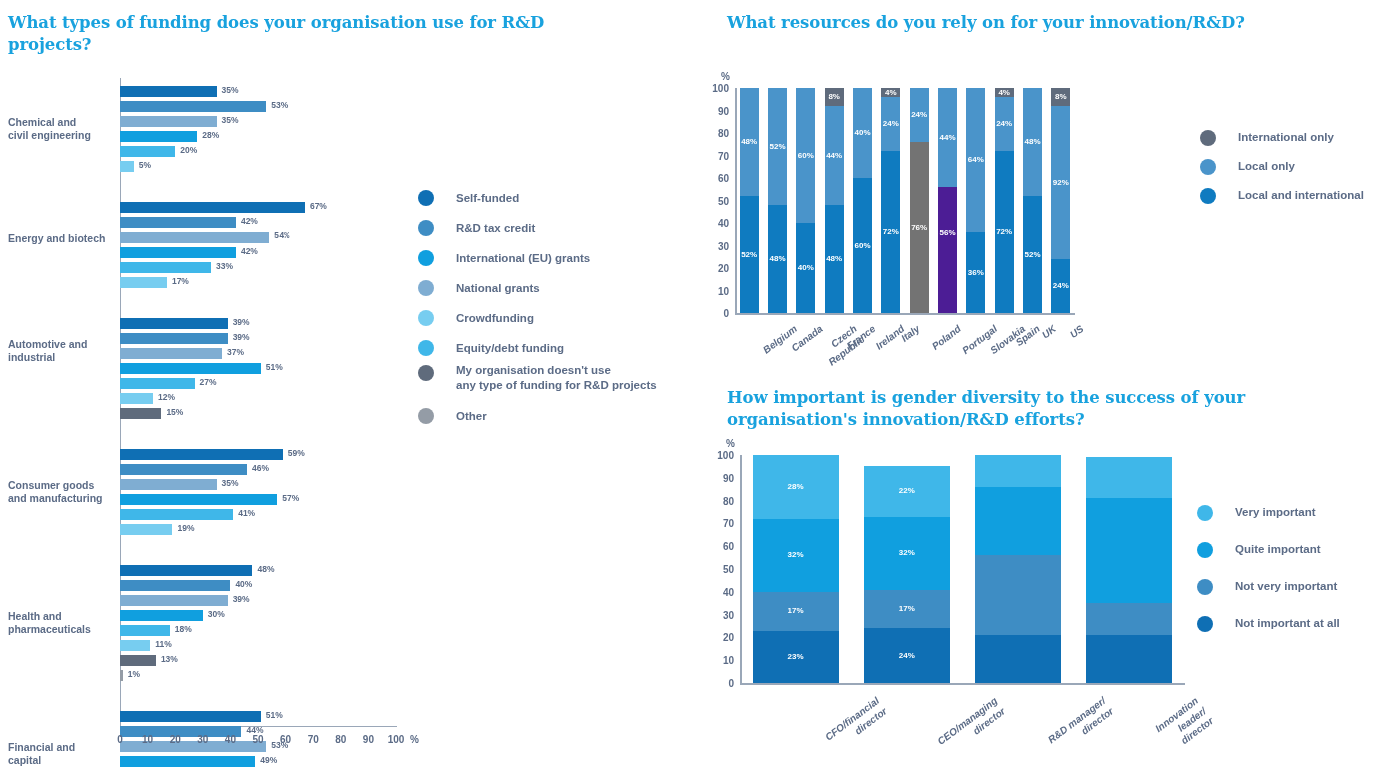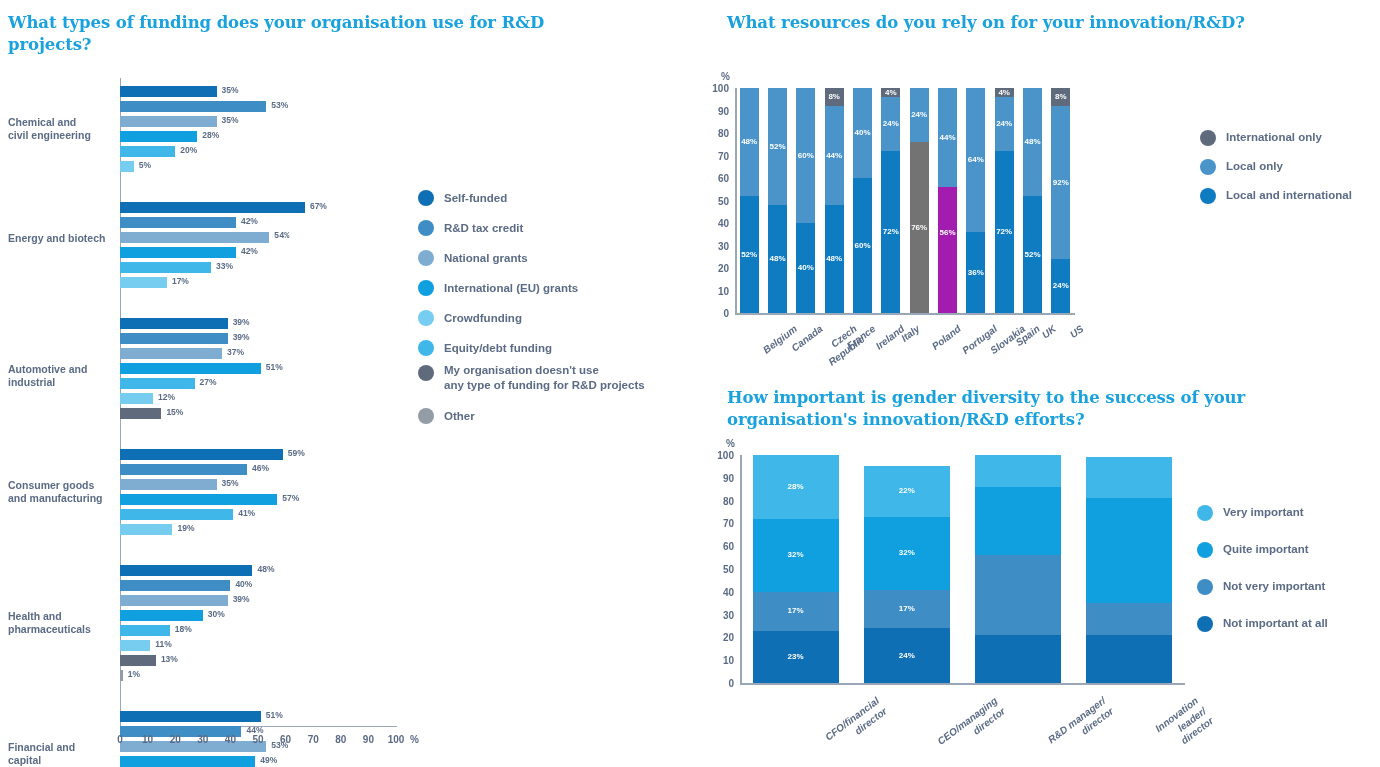--- a/index.html
+++ b/index.html
@@ -47,21 +47,21 @@
     position:absolute;top:-1px;font-size:8.5px;color:#5b6b86;font-weight:bold;white-space:nowrap;
   }
   .xaxis-ticks{position:absolute;left:120px;top:656px;width:300px;height:16px;}
   .xtick{position:absolute;top:0;font-size:10px;color:#5b6b86;font-weight:bold;transform:translateX(-50%);}
   .xtick.unit{transform:none;}
 
   
   .legend{position:absolute;}
   .legend-item{display:flex;align-items:flex-start;margin-bottom:0px;}
   .legend-dot{width:16px;height:16px;border-radius:50%;flex:0 0 16px;margin-right:10px;}
-  .legend-text{font-size:11.5px;color:#5b6b86;font-weight:bold;line-height:1.28;}
+  .legend-text{font-size:11.5px;color:#5b6b86;font-weight:bold;line-height:1.28;margin-left:12px;}
 
   #funding-legend{left:418px;top:183px;}
   #funding-legend .legend-item{height:30px;align-items:center;}
   #funding-legend .legend-item.tall{height:38px;align-items:flex-start;}
   #funding-legend .legend-item.tall .legend-dot{margin-top:2px;}
 
   
   .stack-plot{position:absolute;}
   .stack-axis-v{position:absolute;width:2px;background:#9aa7b8;}
   .stack-axis-h{position:absolute;height:2px;background:#9aa7b8;}
@@ -174,21 +174,21 @@
           <div class="bar-val" style="left: 79.52px;">27%</div>
         </div>
         <div class="bar-row" style="top: 315px; width: 280px;">
           <div class="bar-rect" style="width: 33.12px; background: rgb(119, 205, 240);"></div>
           <div class="bar-val" style="left: 38.12px;">12%</div>
         </div>
         <div class="bar-row" style="top: 330px; width: 280px;">
           <div class="bar-rect" style="width: 41.4px; background: rgb(95, 107, 124);"></div>
           <div class="bar-val" style="left: 46.4px;">15%</div>
         </div>
-        <div class="cat-label" style="top: 285px;">Automotive and<br>industrial</div>
+        <div class="cat-label" style="top: 260px;">Automotive and<br>industrial</div>
         <div class="bar-row" style="top: 371px; width: 280px;">
           <div class="bar-rect" style="width: 162.84px; background: rgb(15, 111, 180);"></div>
           <div class="bar-val" style="left: 167.84px; text-align: right;">59%</div>
         </div>
         <div class="bar-row" style="top: 386px; width: 280px;">
           <div class="bar-rect" style="width: 126.96px; background: rgb(62, 141, 196);"></div>
           <div class="bar-val" style="left: 131.96px;">46%</div>
         </div>
         <div class="bar-row" style="top: 401px; width: 280px;">
           <div class="bar-rect" style="width: 96.6px; background: rgb(127, 173, 210);"></div>
@@ -277,26 +277,26 @@
   <div class="legend" id="funding-legend">
       <div class="legend-item">
         <span class="legend-dot" style="background: rgb(15, 111, 180);"></span>
         <span class="legend-text">Self-funded</span>
       </div>
       <div class="legend-item">
         <span class="legend-dot" style="background: rgb(62, 141, 196);"></span>
         <span class="legend-text">R&amp;D tax credit</span>
       </div>
       <div class="legend-item">
+        <span class="legend-dot" style="background: rgb(16, 159, 223);"></span>
+        <span class="legend-text">International (EU) grants</span>
+      </div>
+      <div class="legend-item">
         <span class="legend-dot" style="background: rgb(127, 173, 210);"></span>
         <span class="legend-text">National grants</span>
-      </div>
-      <div class="legend-item">
-        <span class="legend-dot" style="background: rgb(16, 159, 223);"></span>
-        <span class="legend-text">International (EU) grants</span>
       </div>
       <div class="legend-item">
         <span class="legend-dot" style="background: rgb(119, 205, 240);"></span>
         <span class="legend-text">Crowdfunding</span>
       </div>
       <div class="legend-item">
         <span class="legend-dot" style="background: rgb(63, 183, 233);"></span>
         <span class="legend-text">Equity/debt funding</span>
       </div>
       <div class="legend-item tall">
@@ -391,21 +391,21 @@
     <div class="col" style="left: 174.667px; width: 19px; height: 225px;">
       <div class="seg" style="height: 171px; bottom: 0px; background: #737373;">
         <span class="seg-lbl">76%</span>
       </div>
       <div class="seg" style="height: 54px; bottom: 171px; background: rgb(74, 148, 202);">
         <span class="seg-lbl">24%</span>
       </div>
     </div>
     <div class="cat-rot" style="left: 188.167px; top: 235px;">Poland</div>
     <div class="col" style="left: 203px; width: 19px; height: 225px;">
-      <div class="seg" style="height: 160px; bottom: 0px; background: #a21caf;">
+      <div class="seg" style="height: 160px; bottom: 0px; background: #4c1d95;">
         <span class="seg-lbl">56%</span>
       </div>
       <div class="seg" style="height: 99px; bottom: 126px; background: rgb(74, 148, 202);">
         <span class="seg-lbl">44%</span>
       </div>
     </div>
     <div class="cat-rot" style="left: 216.5px; top: 235px;">Portugal</div>
     <div class="col" style="left: 231.333px; width: 19px; height: 225px;">
       <div class="seg" style="height: 81px; bottom: 0px; background: rgb(15, 123, 192);">
         <span class="seg-lbl">36%</span>

